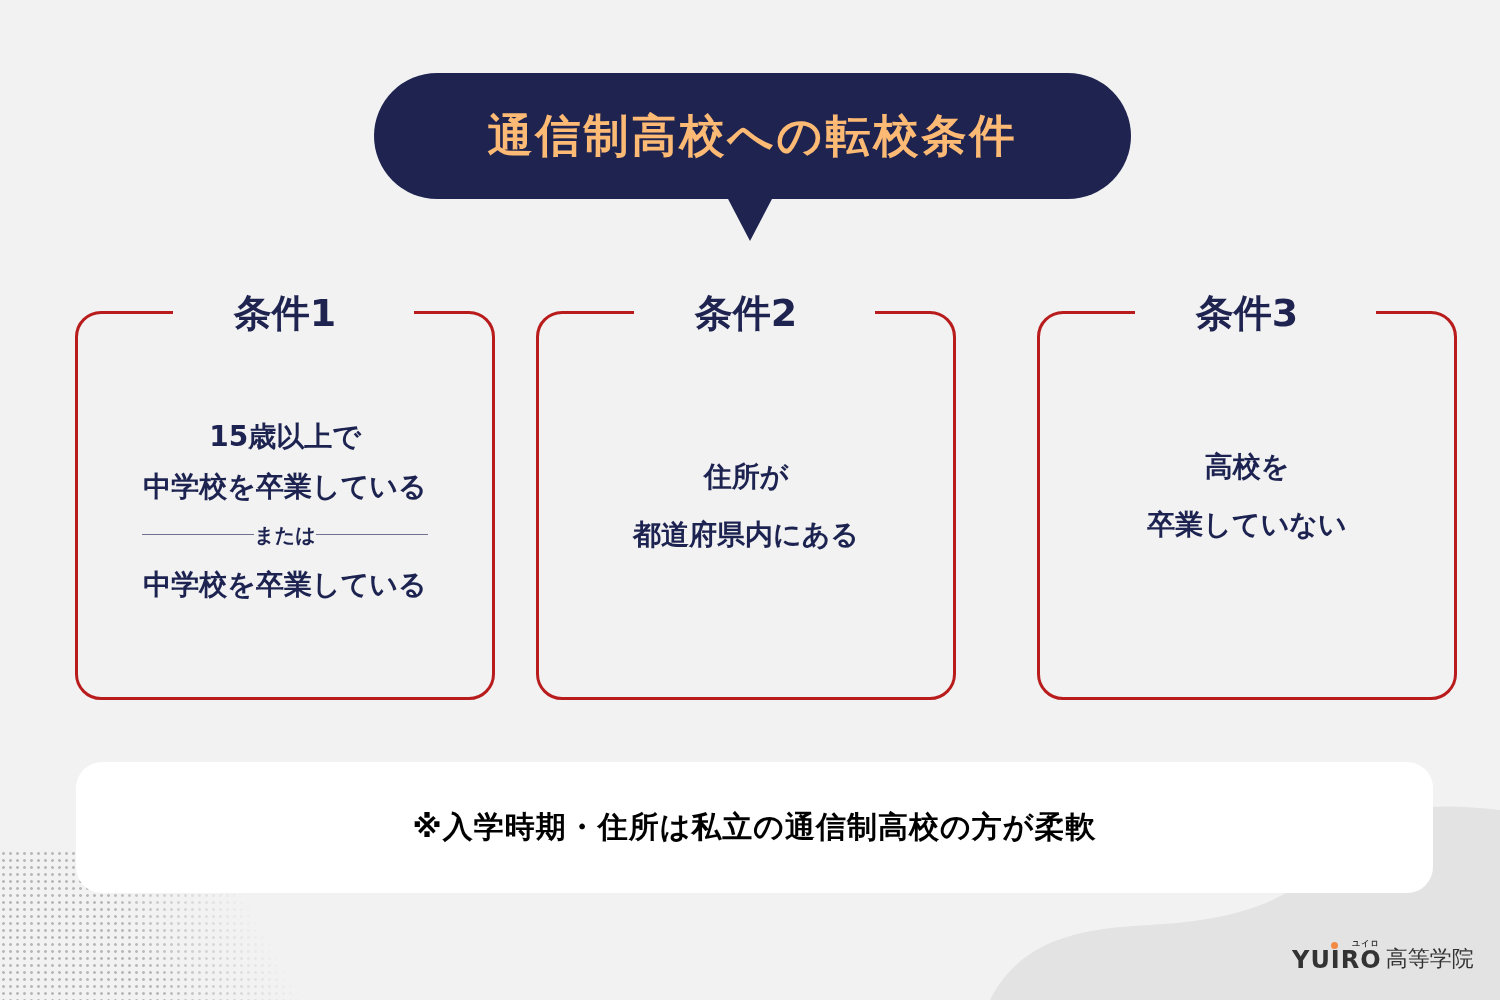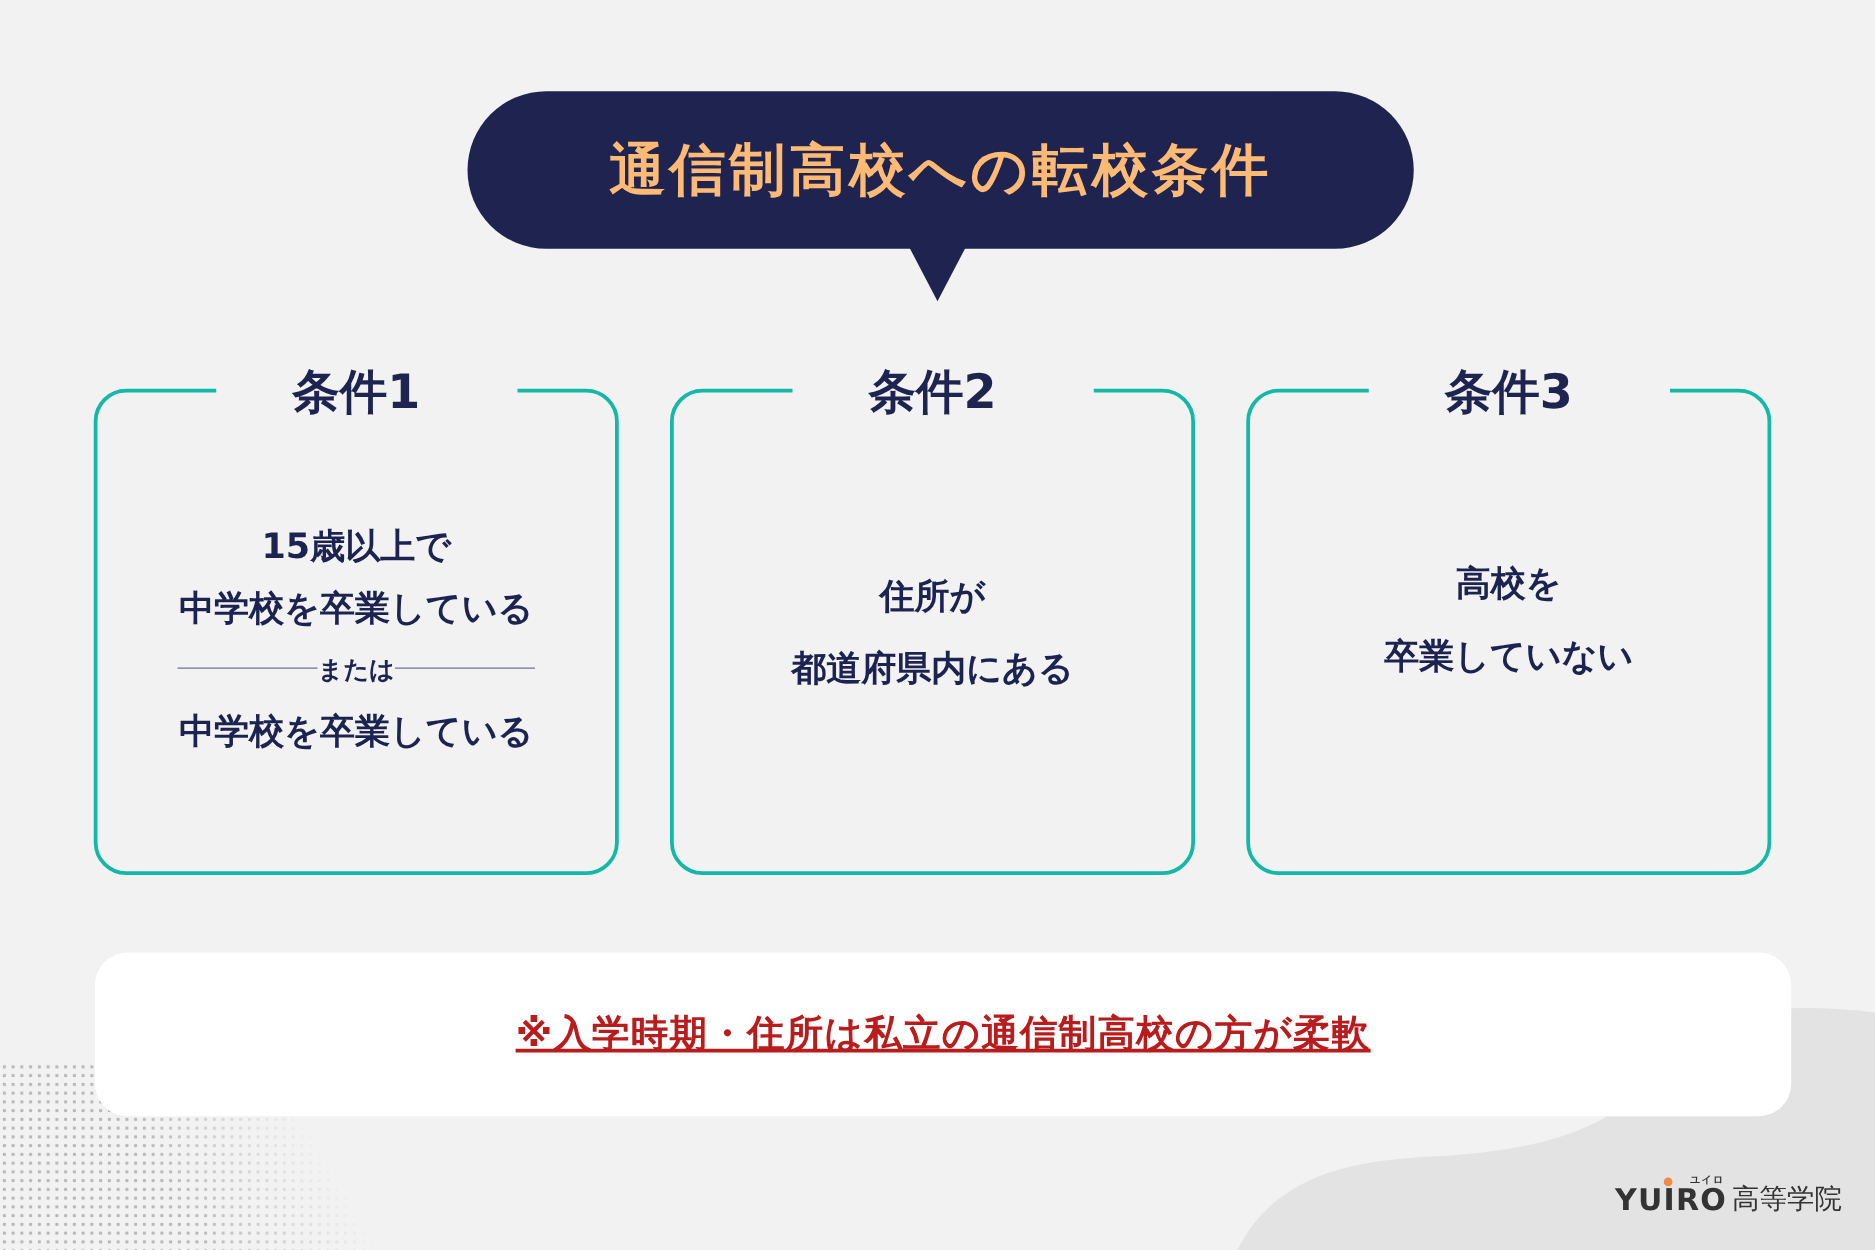--- a/index.html
+++ b/index.html
@@ -25,40 +25,40 @@
   .bubble-tail {
     position:absolute; left:727px; top:197px; width:0; height:0;
     border-left:23px solid transparent; border-right:23px solid transparent;
     border-top:44px solid #1e2350;
   }
   .bubble-title {
     color:#fdba74; font-size:45px; font-weight:bold; letter-spacing:3px;
   }
   .card {
     position:absolute; top:311px; width:420px; height:389px;
-    border:3px solid #14b8a6; border-radius:26px; box-sizing:border-box;
+    border:3px solid #b91c1c; border-radius:26px; box-sizing:border-box;
   }
   .card-label {
     position:absolute; top:-26px; left:50%; transform:translateX(-50%);
     background:#f2f2f2; padding:0 34px; font-size:38px; font-weight:bold;
     line-height:50px; white-space:nowrap; color:#1e2350;
   }
   .card-label-wrap { position:absolute; top:-28px; left:95px; right:78px; height:50px; background:#f2f2f2; }
   .card-body {
     position:absolute; left:0; right:0; top:0; bottom:0;
     display:flex; flex-direction:column; align-items:center; justify-content:center;
     text-align:center; font-weight:bold; font-size:28px; line-height:58px;
   }
   .or-row { display:flex; align-items:center; font-size:20px; line-height:30px; margin:8px 0 10px; }
   .or-line { width:112px; height:1px; background:#6f7390; }
   .note {
     position:absolute; left:76px; top:762px; width:1357px; height:131px;
     background:#ffffff; border-radius:26px;
     display:flex; align-items:center; justify-content:center;
-    font-size:30px; font-weight:bold; color:#b91c1c; letter-spacing:1px;text-decoration:underline;
+    font-size:30px; font-weight:bold; color:#000000; letter-spacing:1px;
   }
   .logo { position:absolute; left:1292px; top:944px; display:flex; align-items:flex-end; color:#333; }
   .logo-en { font-size:24px; font-weight:bold; letter-spacing:1px; position:relative; }
   .logo-jp { font-size:22px; font-weight:normal; margin-left:4px; }
   .logo-dot { position:absolute; left:39px; top:-4px; width:7px; height:7px; border-radius:50%; background:#f08a45; }
   .logo-ruby { position:absolute; left:60px; top:-8px; font-size:8px; color:#333; }
 </style>
 </head>
 <body>
 
@@ -89,21 +89,21 @@
 
 <div class="card" style="left:536px;">
   <div class="card-label-wrap"></div>
   <div class="card-label">条件2</div>
   <div class="card-body">
     <div>住所が</div>
     <div>都道府県内にある</div>
   </div>
 </div>
 
-<div class="card" style="left:997px;">
+<div class="card" style="left:1037px;">
   <div class="card-label-wrap"></div>
   <div class="card-label">条件3</div>
   <div class="card-body" style="padding-bottom:20px;align-items:center;">
     <div>高校を</div>
     <div>卒業していない</div>
   </div>
 </div>
 
 <div class="note">
   <span>※入学時期・住所は私立の通信制高校の方が柔軟</span>

